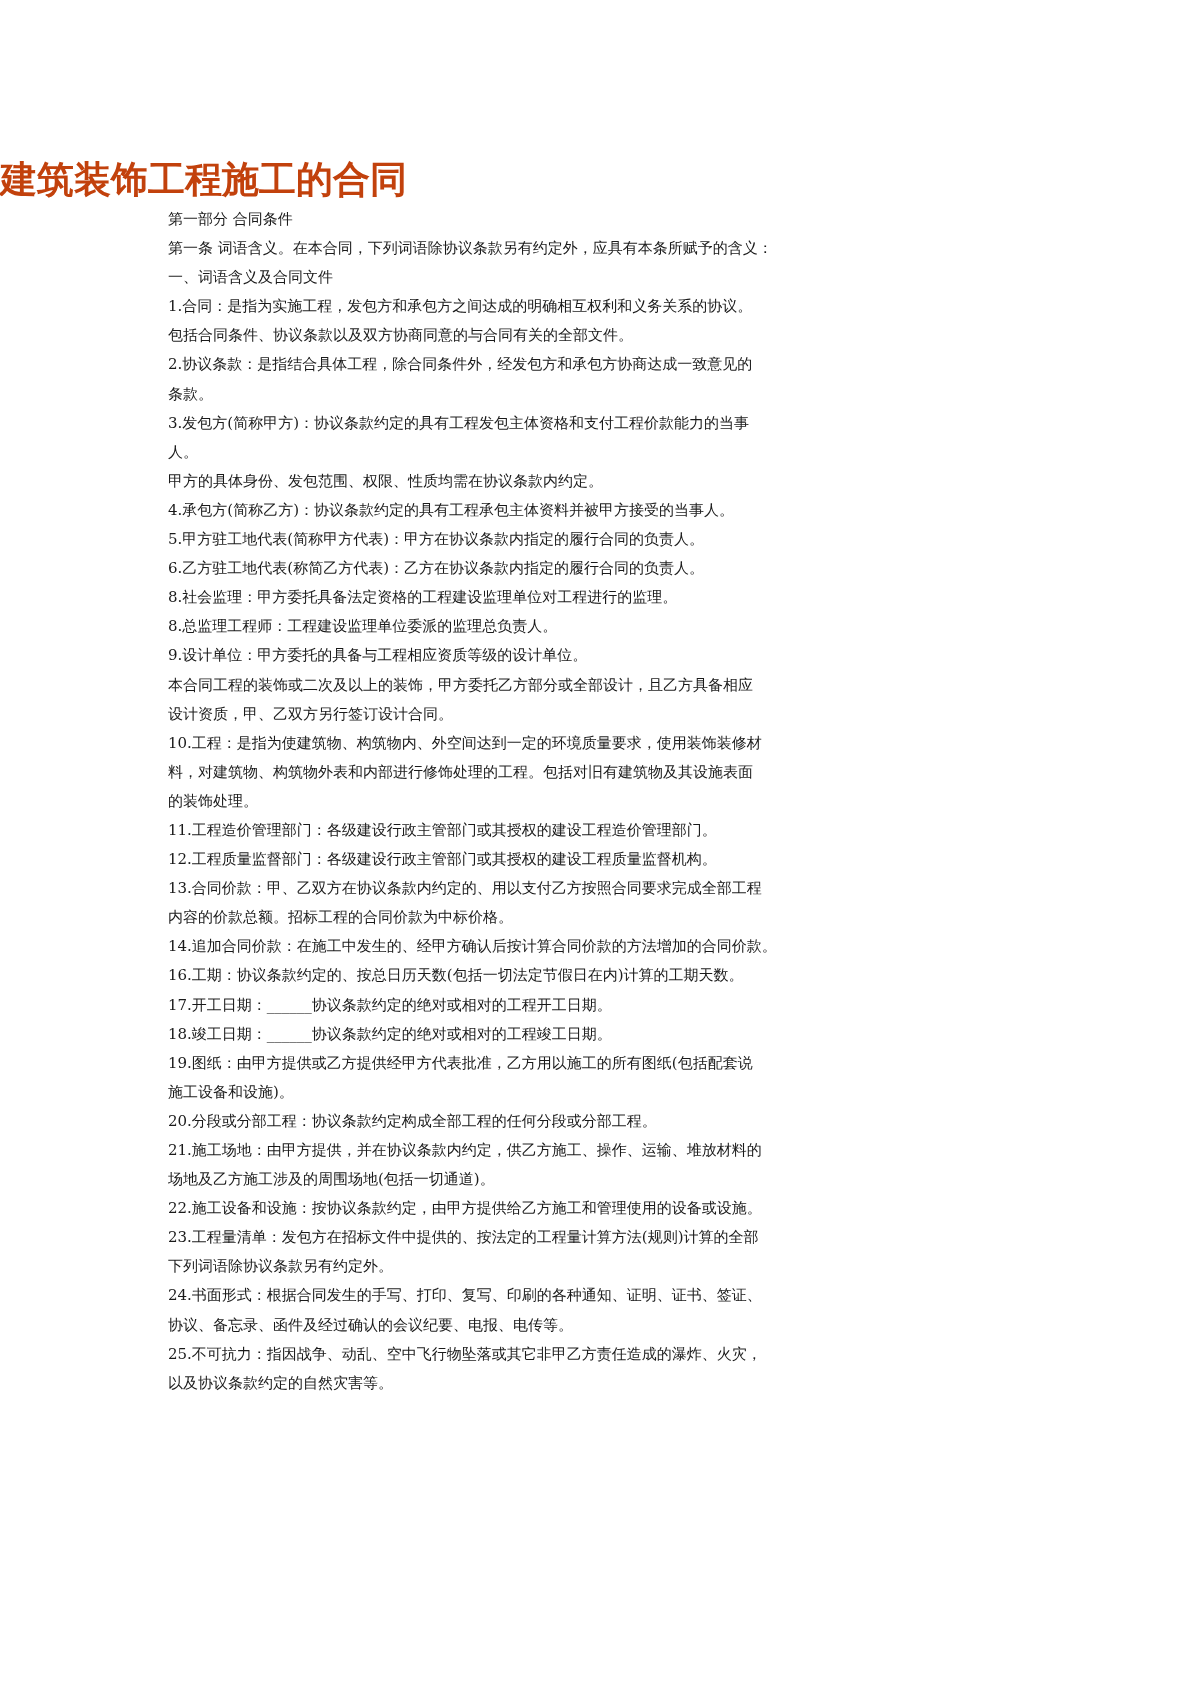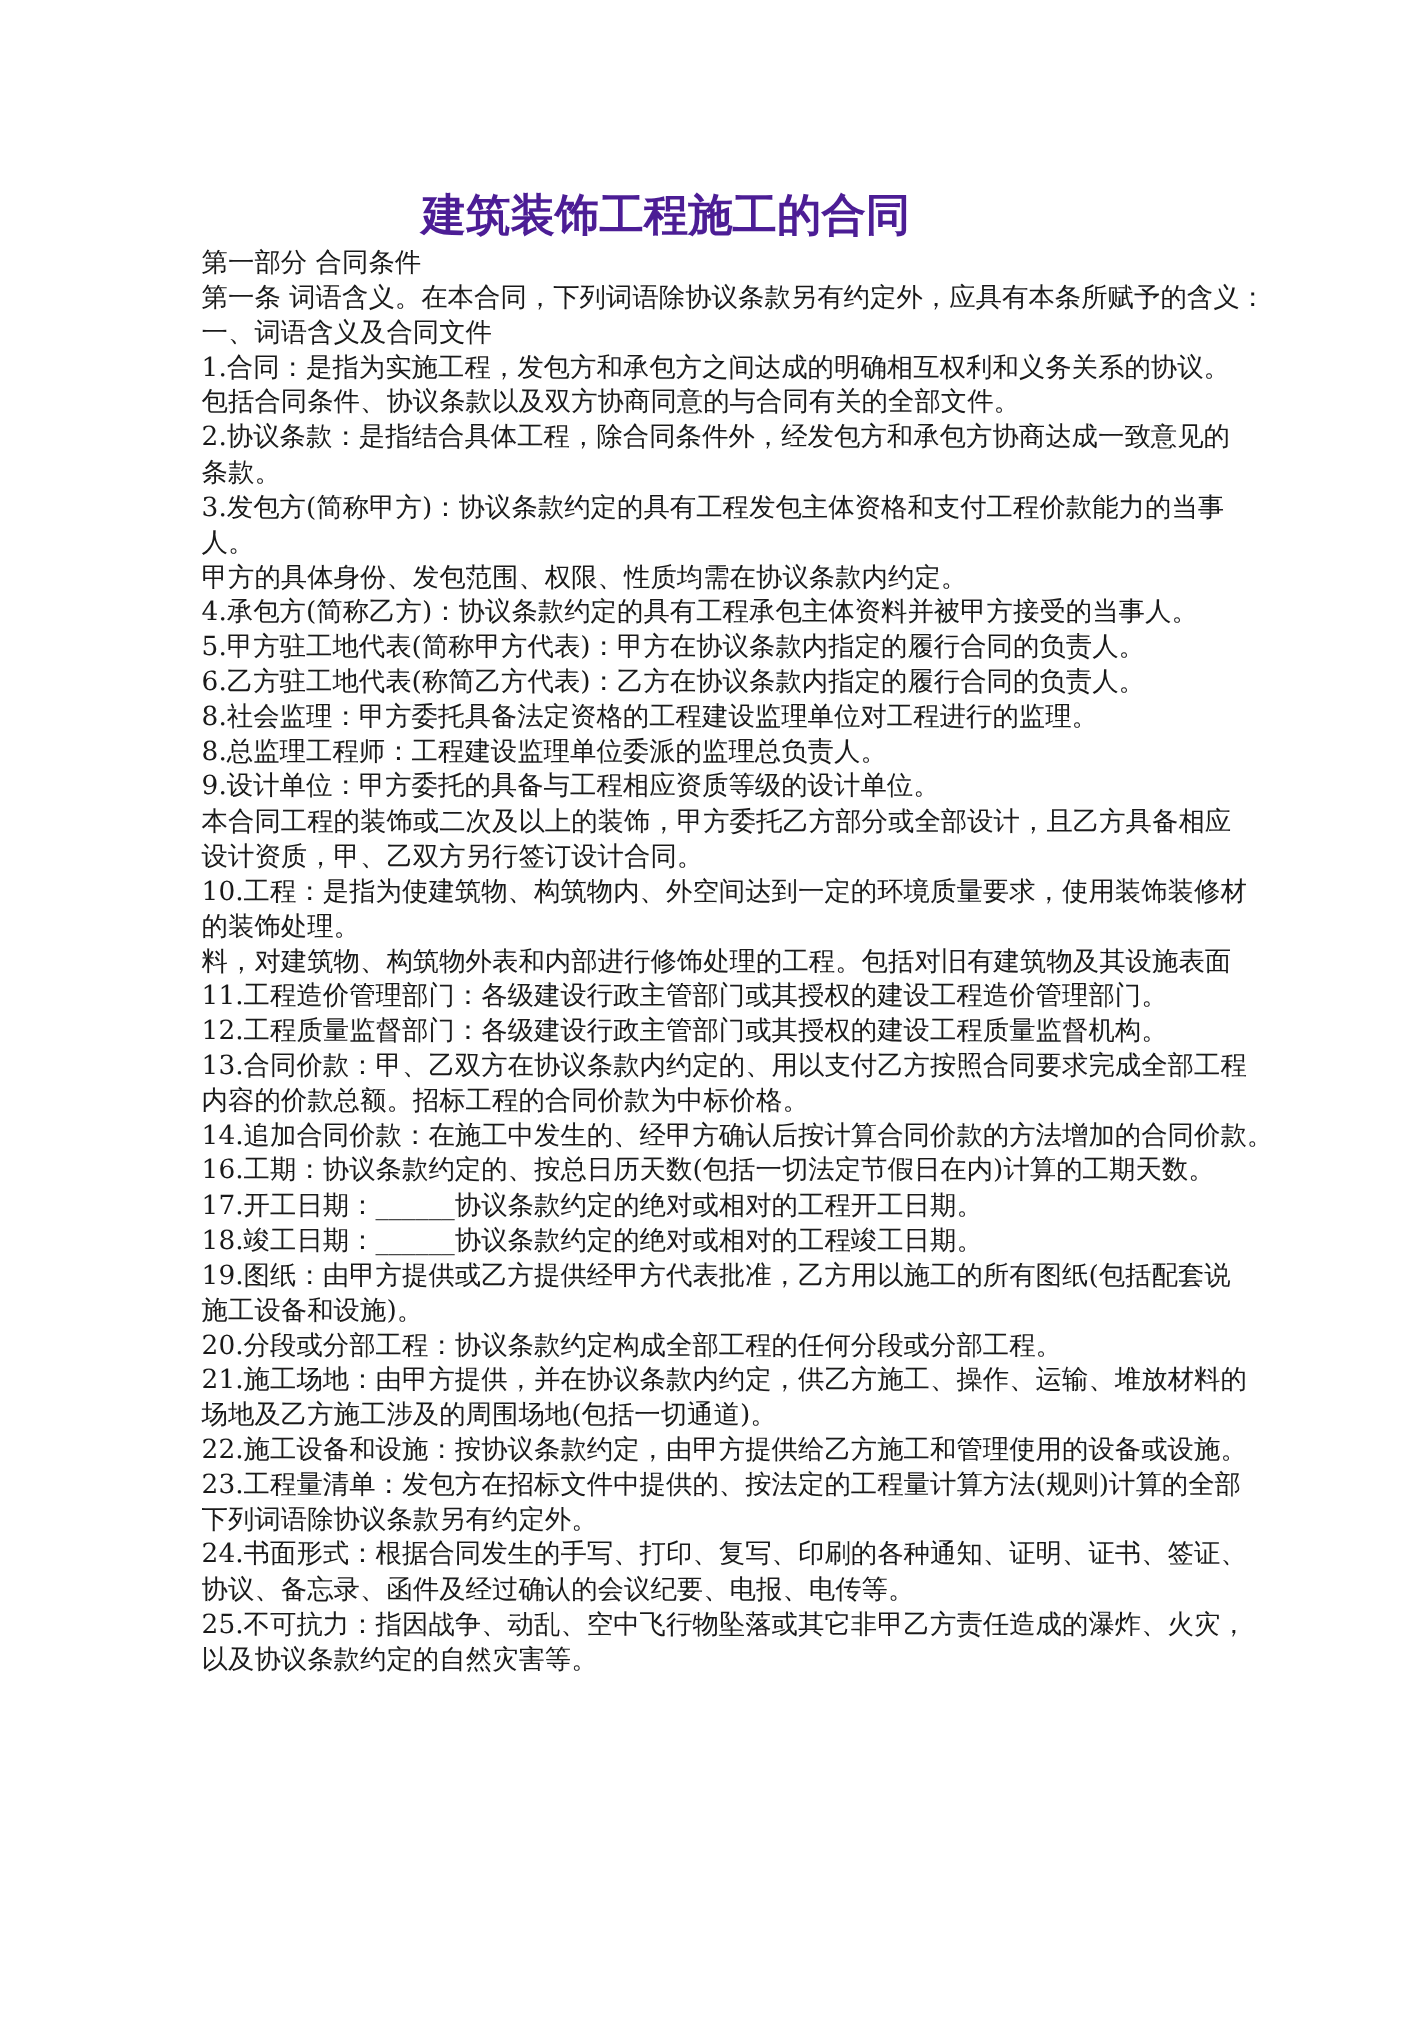--- a/index.html
+++ b/index.html
@@ -3,29 +3,28 @@
 <meta charset="utf-8">
 <style>
   html, body { margin: 0; padding: 0; background: #ffffff; }
   body { width: 1190px; height: 1683px; position: relative; overflow: hidden; }
   .page {
     position: absolute; left: 0; top: 0; width: 1190px; height: 1683px;
     background: #ffffff;
   }
   .title {
     position: absolute; left: 0; top: 152px; width: 1110px;
-    text-align: center;
     font-family: "DejaVu Serif", "Liberation Serif", serif;
     font-weight: bold; font-size: 37px; line-height: 54px;
-    color: #4c1d95; letter-spacing: 0px;
+    color: #c2410c; letter-spacing: 0px;
   }
   .body {
     position: absolute; left: 168px; top: 205px; width: 800px;
     font-family: "DejaVu Serif", "Liberation Serif", serif;
-    font-size: 22px; line-height: 29.1px; color: #1a1a1a;
+    font-size: 15px; line-height: 29.1px; color: #1a1a1a;
   }
   .line { display: block; white-space: nowrap; height: 29.1px; }
 </style>
 </head>
 <body>
 
 <div class="page">
   <div class="title">建筑装饰工程施工的合同</div>
   <div class="body">
     <span class="line">第一部分  合同条件</span>
@@ -40,22 +39,22 @@
     <span class="line">甲方的具体身份、发包范围、权限、性质均需在协议条款内约定。</span>
     <span class="line">4.承包方(简称乙方)：协议条款约定的具有工程承包主体资料并被甲方接受的当事人。</span>
     <span class="line">5.甲方驻工地代表(简称甲方代表)：甲方在协议条款内指定的履行合同的负责人。</span>
     <span class="line">6.乙方驻工地代表(称简乙方代表)：乙方在协议条款内指定的履行合同的负责人。</span>
     <span class="line">8.社会监理：甲方委托具备法定资格的工程建设监理单位对工程进行的监理。</span>
     <span class="line">8.总监理工程师：工程建设监理单位委派的监理总负责人。</span>
     <span class="line">9.设计单位：甲方委托的具备与工程相应资质等级的设计单位。</span>
     <span class="line">本合同工程的装饰或二次及以上的装饰，甲方委托乙方部分或全部设计，且乙方具备相应</span>
     <span class="line">设计资质，甲、乙双方另行签订设计合同。</span>
     <span class="line">10.工程：是指为使建筑物、构筑物内、外空间达到一定的环境质量要求，使用装饰装修材</span>
+    <span class="line">料，对建筑物、构筑物外表和内部进行修饰处理的工程。包括对旧有建筑物及其设施表面</span>
     <span class="line">的装饰处理。</span>
-    <span class="line">料，对建筑物、构筑物外表和内部进行修饰处理的工程。包括对旧有建筑物及其设施表面</span>
     <span class="line">11.工程造价管理部门：各级建设行政主管部门或其授权的建设工程造价管理部门。</span>
     <span class="line">12.工程质量监督部门：各级建设行政主管部门或其授权的建设工程质量监督机构。</span>
     <span class="line">13.合同价款：甲、乙双方在协议条款内约定的、用以支付乙方按照合同要求完成全部工程</span>
     <span class="line">内容的价款总额。招标工程的合同价款为中标价格。</span>
     <span class="line">14.追加合同价款：在施工中发生的、经甲方确认后按计算合同价款的方法增加的合同价款。</span>
     <span class="line">16.工期：协议条款约定的、按总日历天数(包括一切法定节假日在内)计算的工期天数。</span>
     <span class="line">17.开工日期：______协议条款约定的绝对或相对的工程开工日期。</span>
     <span class="line">18.竣工日期：______协议条款约定的绝对或相对的工程竣工日期。</span>
     <span class="line">19.图纸：由甲方提供或乙方提供经甲方代表批准，乙方用以施工的所有图纸(包括配套说</span>
     <span class="line">施工设备和设施)。</span>

